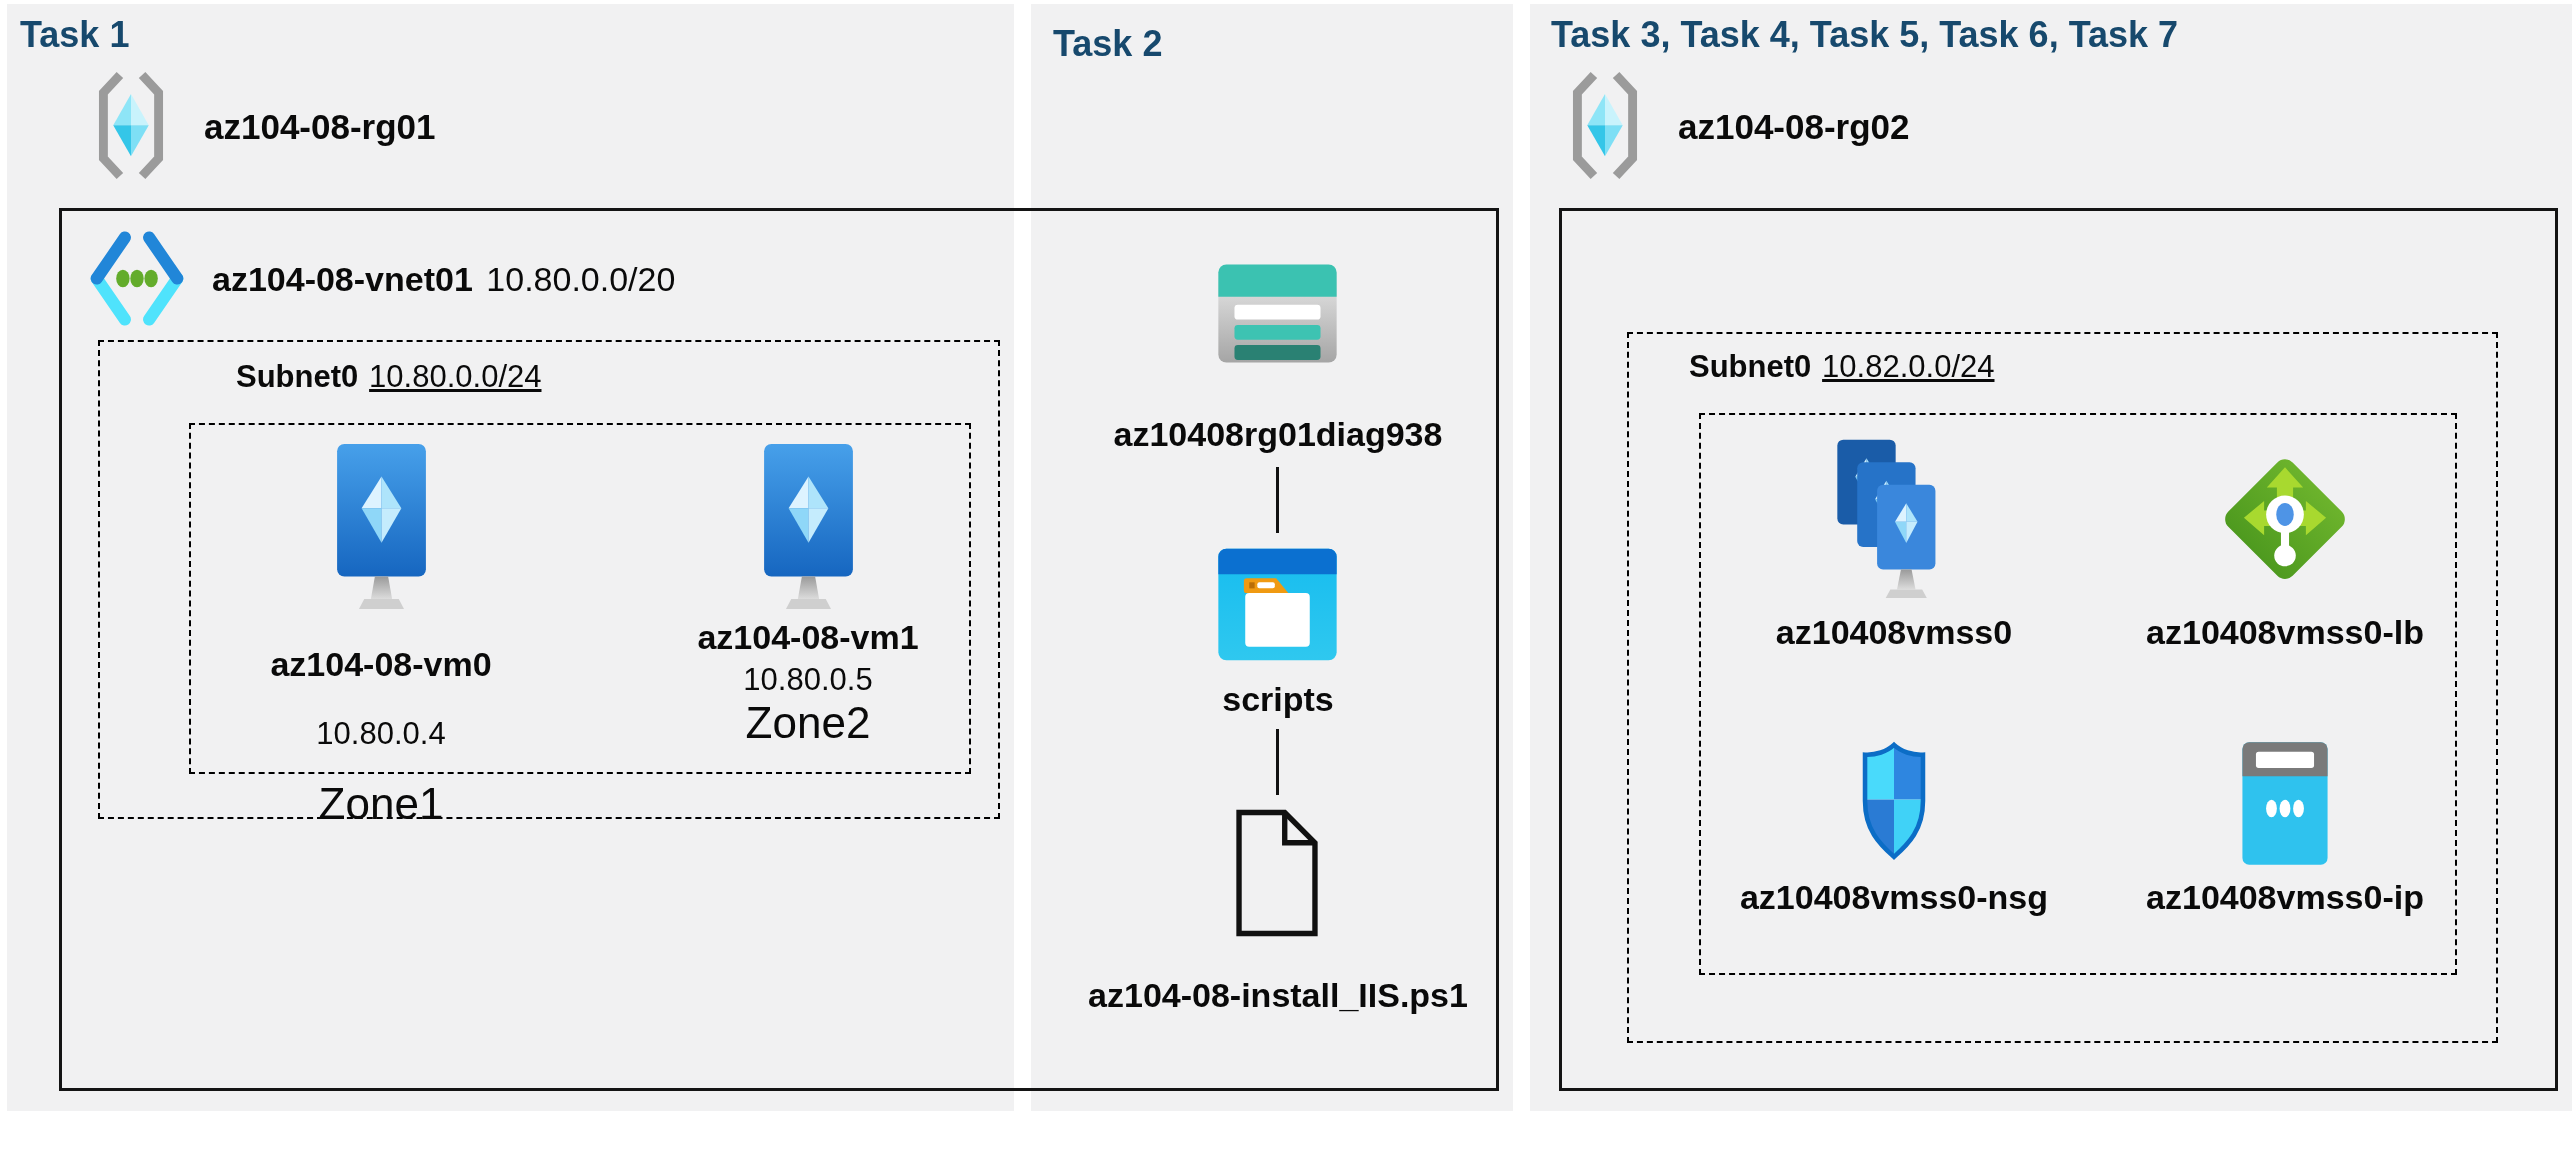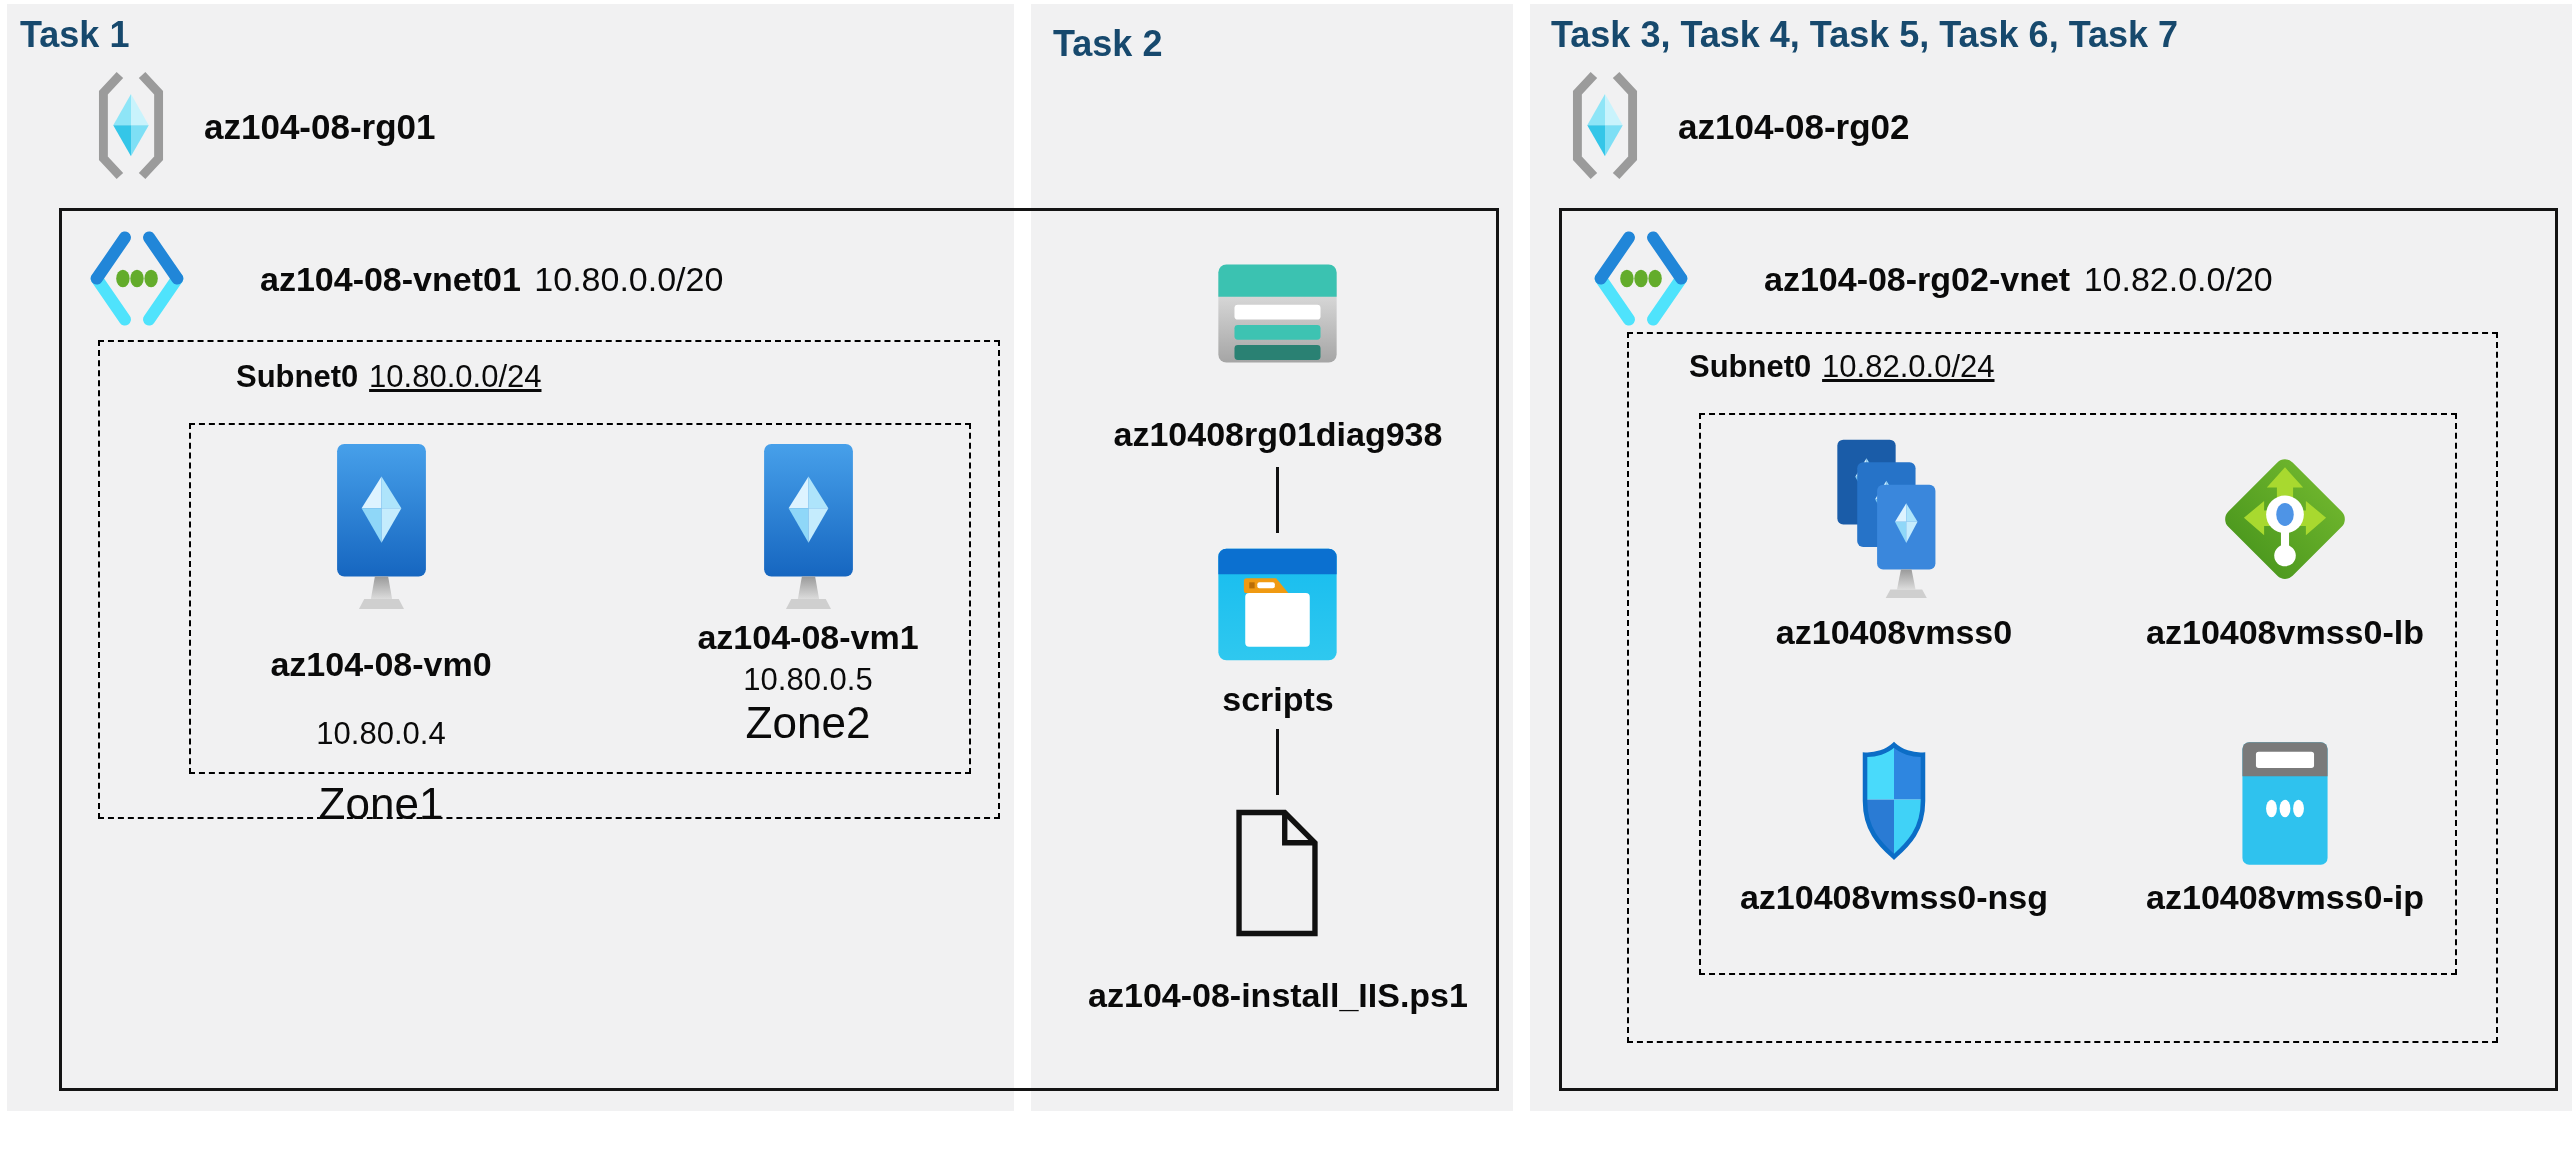--- a/index.html
+++ b/index.html
@@ -36,21 +36,21 @@
   .dashbox{position:absolute;border:2.7px dashed #000;background:transparent;}
   #sub1{left:98px;top:340px;width:898px;height:475px;}
   #inner1{left:189px;top:423px;width:778px;height:347px;}
   #sub2{left:1627px;top:332px;width:867px;height:707px;}
   #inner2{left:1699px;top:413px;width:754px;height:558px;}
 
   .vnet-row{position:absolute;display:flex;align-items:center;gap:28px;}
   #vnet1{left:90px;top:228px;}
   #vnet2{left:1594px;top:228px;}
   .netlabel{font-size:34px;white-space:nowrap;}
-  .netlabel .b{font-weight:700;margin-left:48px;}
+  .netlabel .b{font-weight:700;}
   .netlabel .n{font-weight:400;margin-left:13.5px;}
 
   .subnet-label{position:absolute;font-size:31px;white-space:nowrap;}
   #sub1label{left:236px;top:359px;}
   #sub2label{left:1689px;top:349px;}
   .subnet-label .b{font-weight:700;}
   .subnet-label .n{font-weight:400;margin-left:10.8px;text-decoration:underline;}
 
   .vmblock{position:absolute;width:222px;display:flex;flex-direction:column;align-items:center;}
   #vm0{left:270px;top:442px;gap:27px;}
@@ -126,36 +126,20 @@
         <ellipse cx="49" cy="75" rx="10" ry="13" fill="#63ac2b"></ellipse>
         <ellipse cx="70" cy="75" rx="10" ry="13" fill="#63ac2b"></ellipse>
         <ellipse cx="91" cy="75" rx="10" ry="13" fill="#63ac2b"></ellipse>
       </svg>
     </span>
     <span class="netlabel">
       <span class="b">az104-08-vnet01</span><span class="n">10.80.0.0/20</span>
     </span>
   </div>
 
-  <div class="vnet-row" id="vnet2">
-    <span>
-      <svg width="94" height="101" viewBox="0 0 140 150">
-        <line x1="10" y1="75" x2="52" y2="136" stroke="#4fe3fc" stroke-width="18" stroke-linecap="round"></line>
-        <line x1="130" y1="75" x2="88" y2="136" stroke="#4fe3fc" stroke-width="18" stroke-linecap="round"></line>
-        <line x1="52" y1="14" x2="10" y2="75" stroke="#2186d8" stroke-width="18" stroke-linecap="round"></line>
-        <line x1="88" y1="14" x2="130" y2="75" stroke="#2186d8" stroke-width="18" stroke-linecap="round"></line>
-        <ellipse cx="49" cy="75" rx="10" ry="13" fill="#63ac2b"></ellipse>
-        <ellipse cx="70" cy="75" rx="10" ry="13" fill="#63ac2b"></ellipse>
-        <ellipse cx="91" cy="75" rx="10" ry="13" fill="#63ac2b"></ellipse>
-      </svg>
-    </span>
-    <span class="netlabel">
-      <span class="b">az104-08-rg02-vnet</span><span class="n">10.82.0.0/20</span>
-    </span>
-  </div>
 
   <div class="dashbox" id="sub1"></div>
   <div class="subnet-label" id="sub1label">
     <span class="b">Subnet0</span><span class="n">10.80.0.0/24</span>
   </div>
   <div class="dashbox" id="inner1"></div>
 
   <div class="dashbox" id="sub2"></div>
   <div class="subnet-label" id="sub2label">
     <span class="b">Subnet0</span><span class="n">10.82.0.0/24</span>

